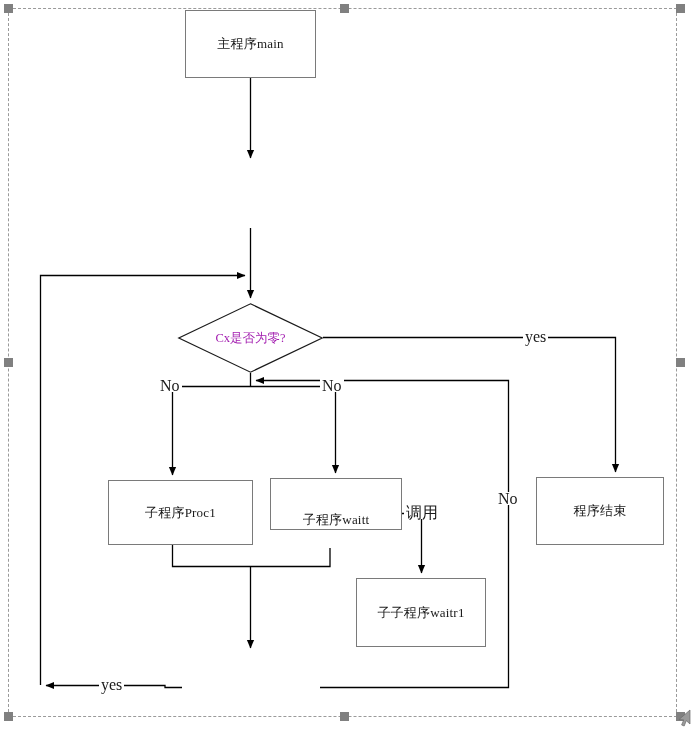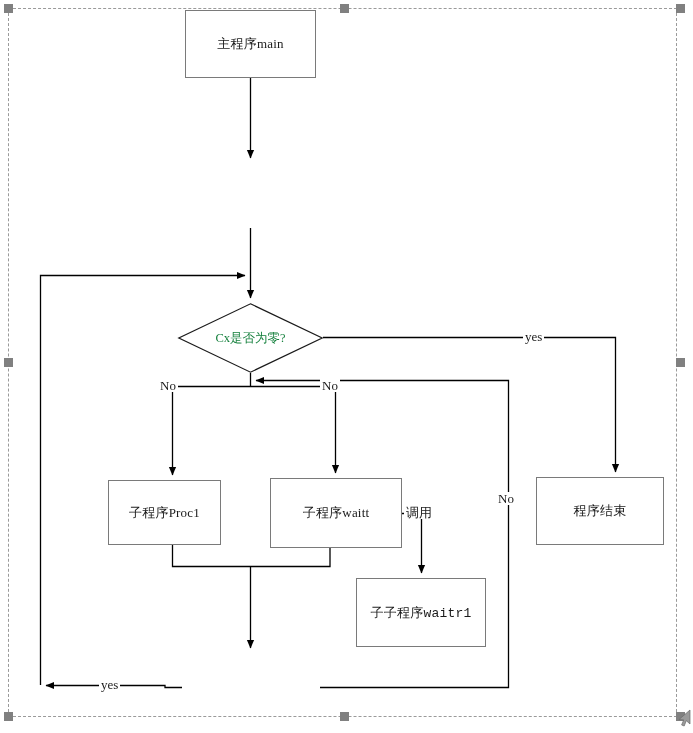--- a/index.html
+++ b/index.html
@@ -59,34 +59,34 @@
   .diamond-label {
     position: absolute;
     left: 0;
     top: 0;
     width: 100%;
     height: 100%;
     display: flex;
     align-items: center;
     justify-content: center;
     font-size: 12.5px;
-    color: #15803d;
+    color: #a21caf;
     white-space: nowrap;
   }
   #edges {
     position: absolute;
     left: 0;
     top: 0;
     width: 693px;
     height: 733px;
     pointer-events: none;
   }
   .edge-label {
     position: absolute;
-    font-size: 13px;
+    font-size: 16px;
     color: #1a1a1a;
     background: #ffffff;
     padding: 0 2px;
     line-height: 13px;
     white-space: nowrap;
   }
   #cursor {
     position: absolute;
     right: 2px;
     bottom: 4px;
@@ -137,29 +137,29 @@
   </div>
 
 
   <div class="diamond-wrap" style="left:178px; top:303px; width:145px; height:70px;">
     <svg width="145" height="70" viewBox="0 0 145 70" xmlns="http://www.w3.org/2000/svg">
       <polygon points="72.5,0.8 144.2,35 72.5,69.2 0.8,35" fill="#ffffff" stroke="#1a1a1a" stroke-width="1.2"></polygon>
     </svg>
     <div class="diamond-label">Cx是否为零?</div>
   </div>
 
-  <div class="node" style="left:108px; top:480px; width:113px; height:65px;">
+  <div class="node" style="left:108px; top:480px; width:145px; height:65px;">
     <span>子程序Proc1</span>
   </div>
 
-  <div class="node" style="left:270px; top:478px; width:132px; height:70px;">
+  <div class="node" style="left:270px; top:478px; width:132px; height:52px;align-items:flex-end;">
     <span>子程序waitt</span>
   </div>
 
-  <div class="node" style="left:356px; top:578px; width:130px; height:69px;font-family:Liberation Mono, monospace;">
+  <div class="node" style="left:356px; top:578px; width:130px; height:69px;">
     <span>子子程序waitr1</span>
   </div>
 
 
   <div class="node" style="left:536px; top:477px; width:128px; height:68px;">
     <span>程序结束</span>
   </div>
 
   <div class="edge-label" style="left:523px; top:330px;">yes</div>
   <div class="edge-label" style="left:158px; top:379px;">No</div>

